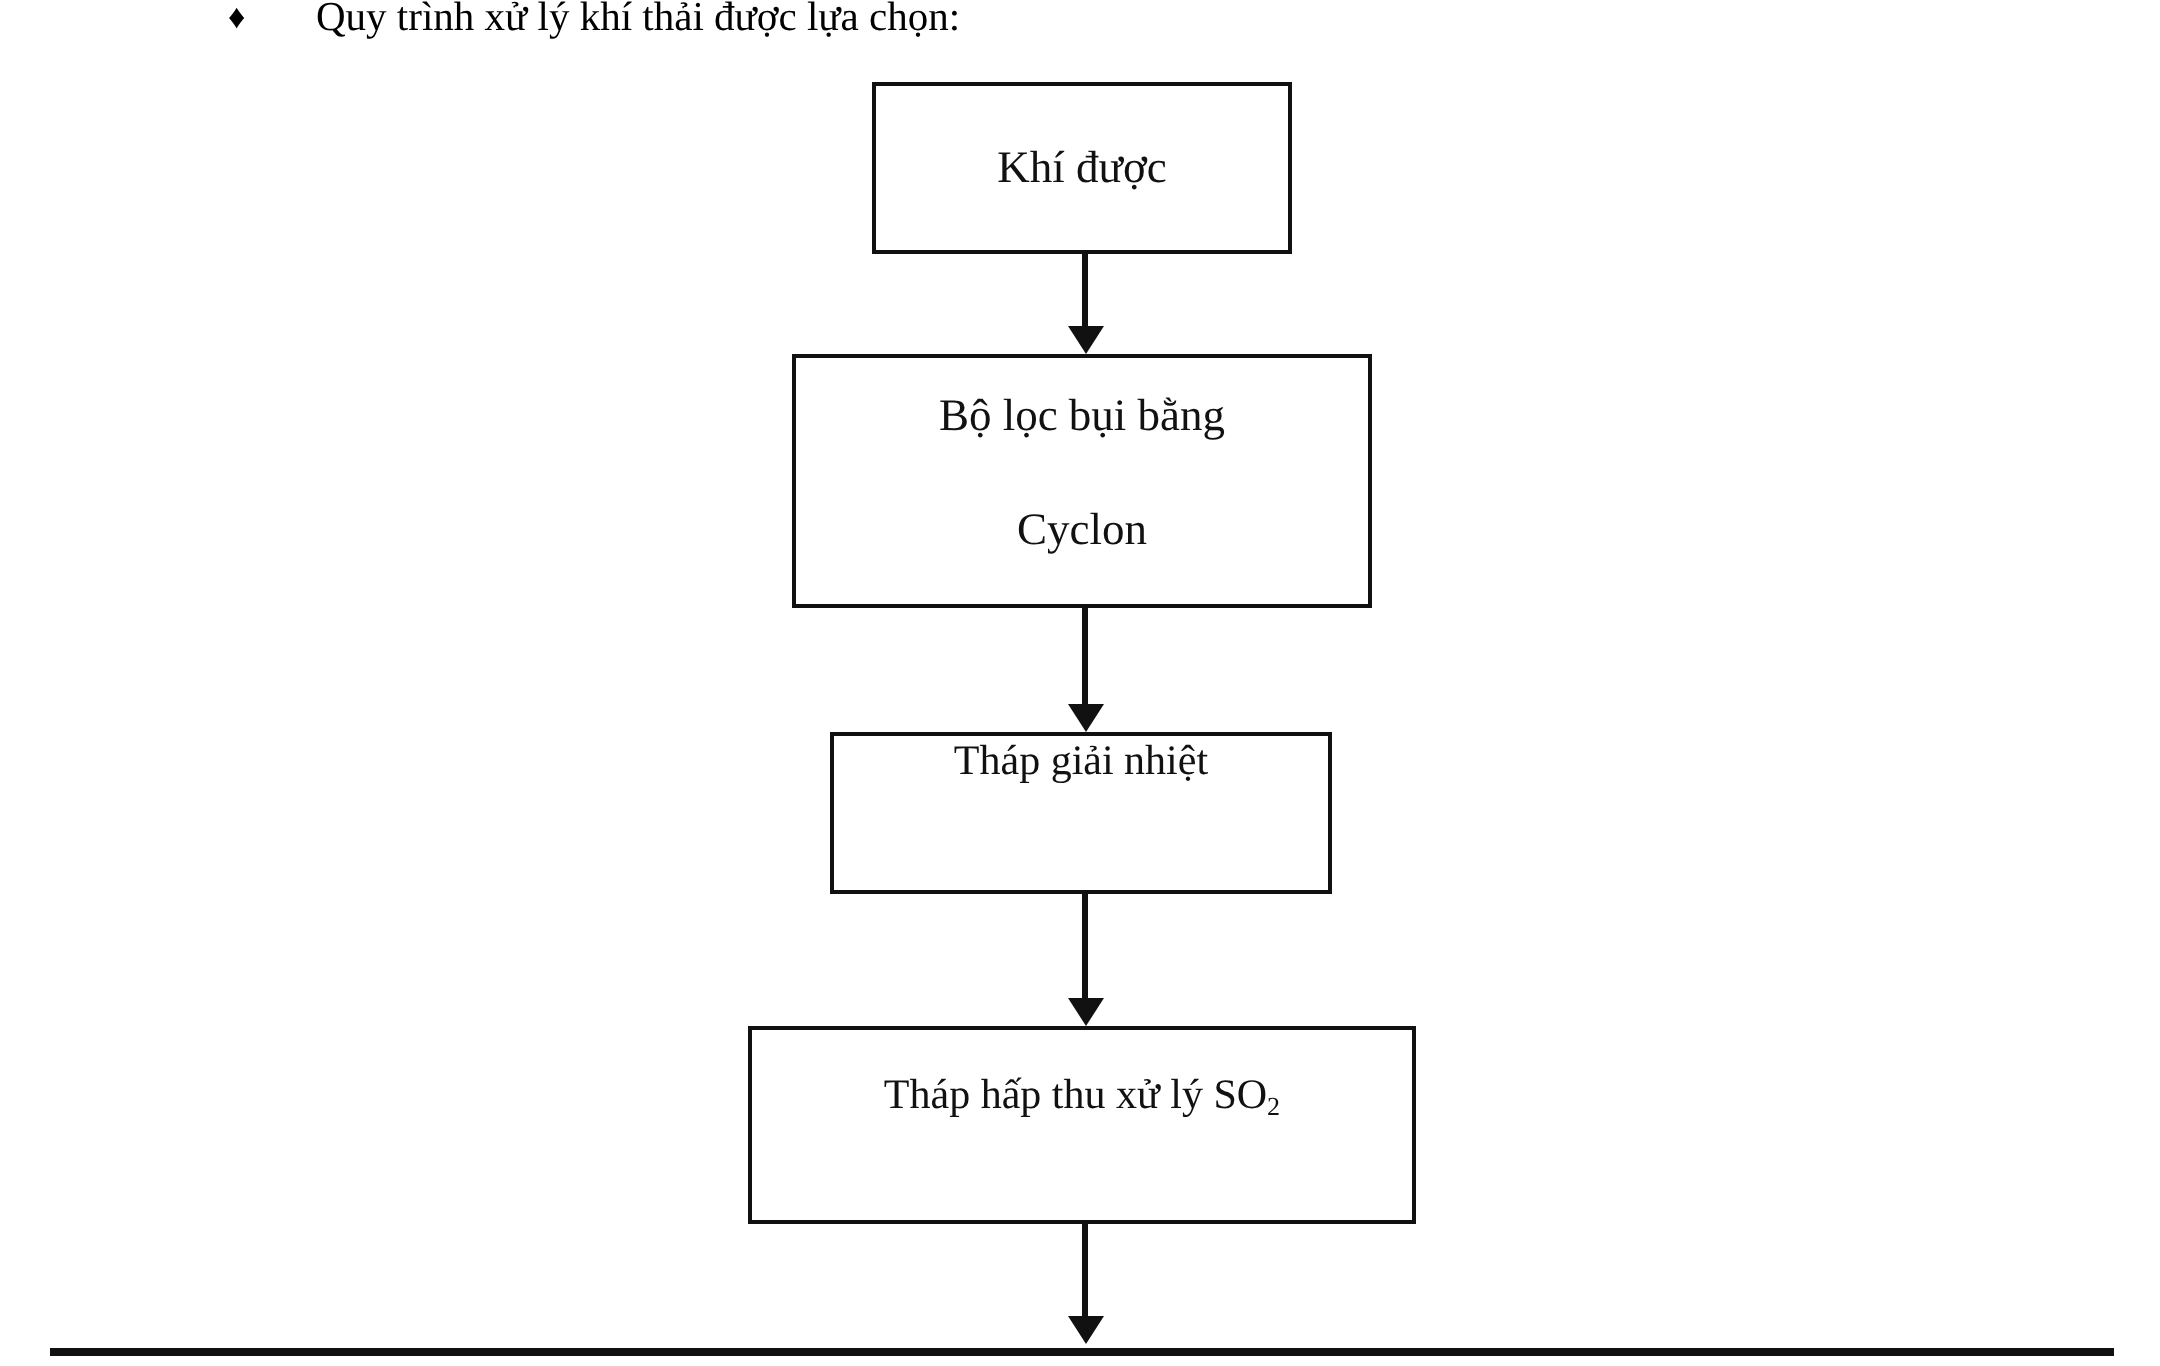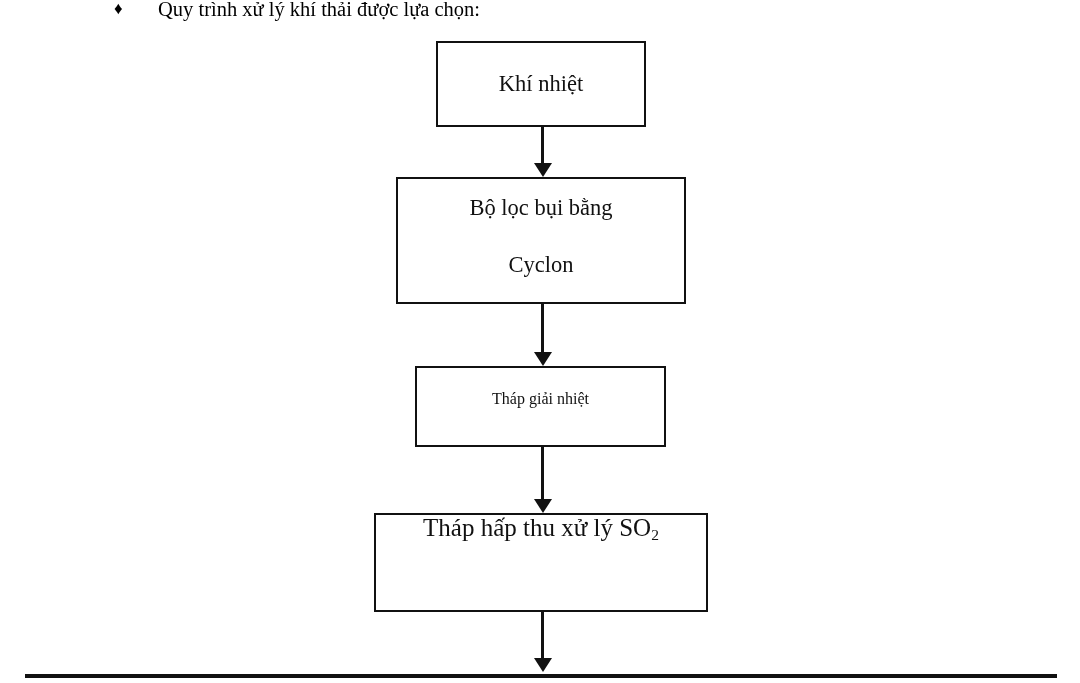--- a/index.html
+++ b/index.html
@@ -81,33 +81,34 @@
   }
 
   #node-3 {
     left: 415px;
     top: 366px;
     width: 251px;
     height: 81px;
     align-items: flex-start;
   }
   #node-3 .label {
-    padding-top: 23px;
-    font-size: 16px;
+    padding-top: 2px;
+    font-size: 21px;
   }
 
   #node-4 {
     left: 374px;
     top: 513px;
     width: 334px;
     height: 99px;
     align-items: flex-start;
   }
   #node-4 .label {
-    font-size: 25px;
+    padding-top: 22px;
+    font-size: 21px;
   }
   #node-4 .label sub {
     font-size: 0.62em;
     vertical-align: -0.28em;
   }
 
   
   .arrow {
     position: absolute;
     left: 541px;
@@ -143,21 +144,21 @@
 </style>
 </head>
 <body>
 
 <div id="heading">
   <span class="bullet">♦</span>
   <span class="htext">Quy trình xử lý khí thải được lựa chọn:</span>
 </div>
 
 <div class="node" id="node-1">
-  <span class="label">Khí nhiệt</span>
+  <span class="label">Khí được</span>
 </div>
 
 <div class="node" id="node-2">
   <span class="label">Bộ lọc bụi bằng
 Cyclon</span>
 </div>
 
 <div class="node" id="node-3">
   <span class="label">Tháp giải nhiệt</span>
 </div>

